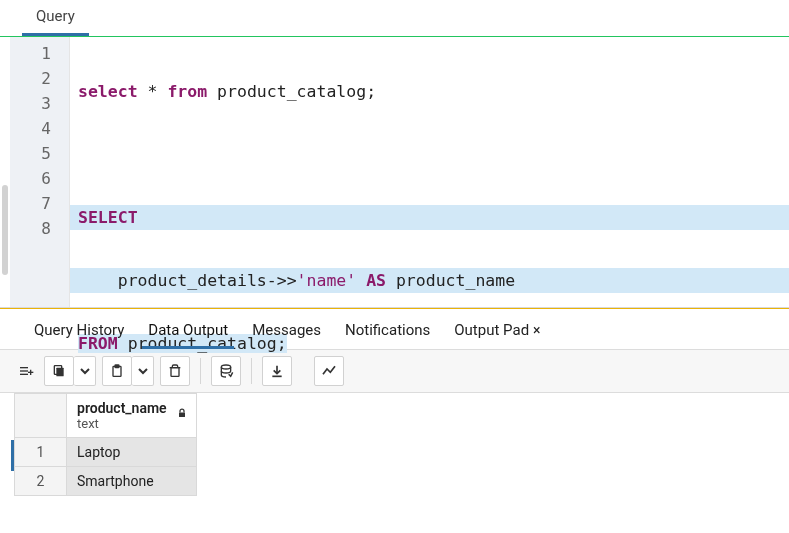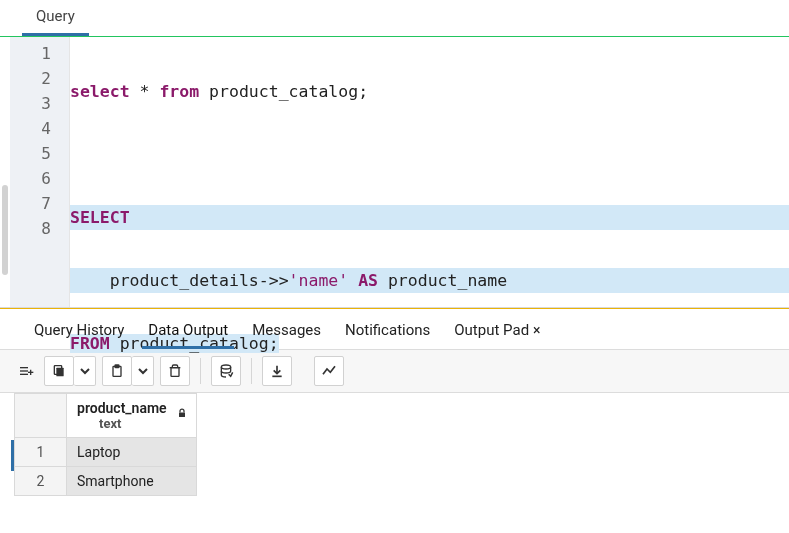--- a/index.html
+++ b/index.html
@@ -12,21 +12,21 @@
 .top-tab { padding: 7px 14px 8px 14px; font-size: 15px; color: #444; position: relative; cursor: pointer; }
 .top-tab.active { border-bottom: 3px solid #2f6fa7; }
 
 
 .editor-wrap { display: flex; flex: 0 0 auto; height: 270px; }
 .left-scroll-gutter { width: 10px; background: #fff; position: relative; }
 .left-scroll-gutter::after { content:""; position:absolute; left:2px; top:148px; width:6px; height:90px; background:#d2d2d2; border-radius:3px; }
 .gutter { width: 60px; background: #eef1f5; text-align: right; color: #666; font-family: "SFMono-Regular", Menlo, Consolas, monospace; font-size: 16px; padding-top: 4px; border-right: 1px solid #e5e5e5; }
 .gutter div { padding: 0 18px 0 0; height: 25px; line-height: 25px; }
 .code { flex: 1; font-family: "SFMono-Regular", Menlo, Consolas, monospace; font-size: 16.5px; padding-top: 4px; white-space: pre; color: #222; position: relative; }
-.code-line { height: 25px; line-height: 25px; padding-left: 0; }
+.code-line { height: 25px; line-height: 25px; padding-left: 8px; }
 .code-line.sel { background: #d2e8f7; }
 .kw { color: #8b1a6a; font-weight: 600; }
 .fn { color: #222; }
 .op { color: #222; }
 .str { color: #8b1a6a; }
 .punct { color: #222; }
 
 
 .results { flex: 1; display: flex; flex-direction: column; border-top: 1px solid #d9d9d9; }
 .result-tabs { display: flex; gap: 0; padding: 6px 10px 0 22px; border-top: 1px solid #eab308; }
@@ -46,21 +46,21 @@
 .tb-sep { width:1px; height:26px; background:#d6d6d6; margin:0 4px; }
 
 
 .grid-wrap { flex:1; overflow:auto; padding: 0 0 0 14px; }
 table.grid { border-collapse: collapse; }
 .grid th, .grid td { border: 1px solid #d9d9d9; padding: 6px 10px; text-align: left; font-size: 14px; background: #e5e5e5; }
 .grid th.corner { background:#f4f4f4; width:52px; }
 .grid th.rownum { background:#f4f4f4; color:#555; font-weight:normal; width:52px; text-align:center; }
 .grid th.colhead { background:#fff; min-width:130px; position:relative; }
 .colhead-name { font-weight:600; }
-.colhead-type { display:block; font-weight:bold; color:#555; font-size:13px;margin-left:22px; }
+.colhead-type { display:block; font-weight:normal; color:#555; font-size:13px; }
 .lock { position:absolute; right:8px; top:12px; }
 .grid td.data { color:#222; }
 .row-active-marker { position:absolute; left:11px; width:3px; height:31px; background:#2f6fa7; }
 </style>
 </head>
 <body>
 
 <div class="root">
 
   <div class="top-tabs">

